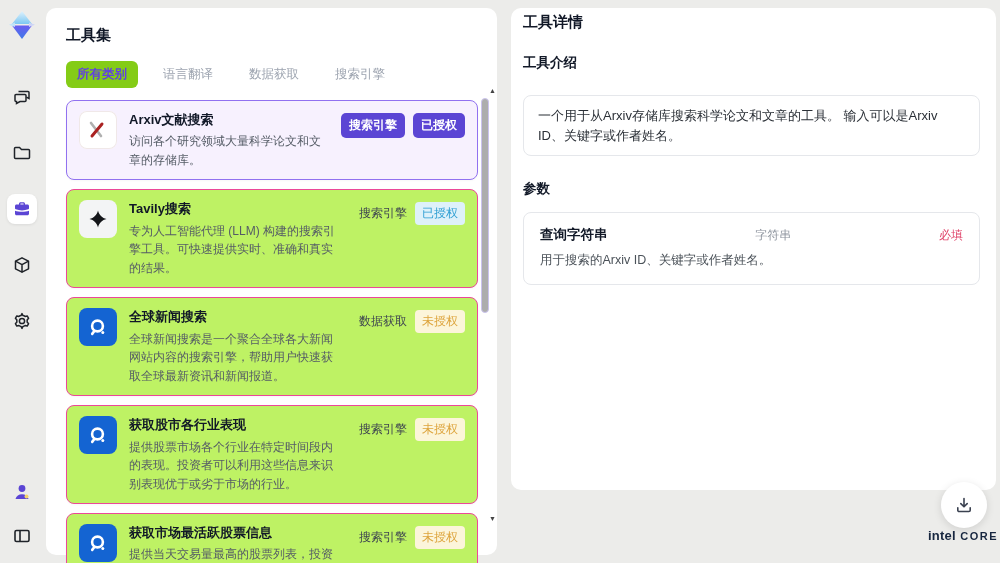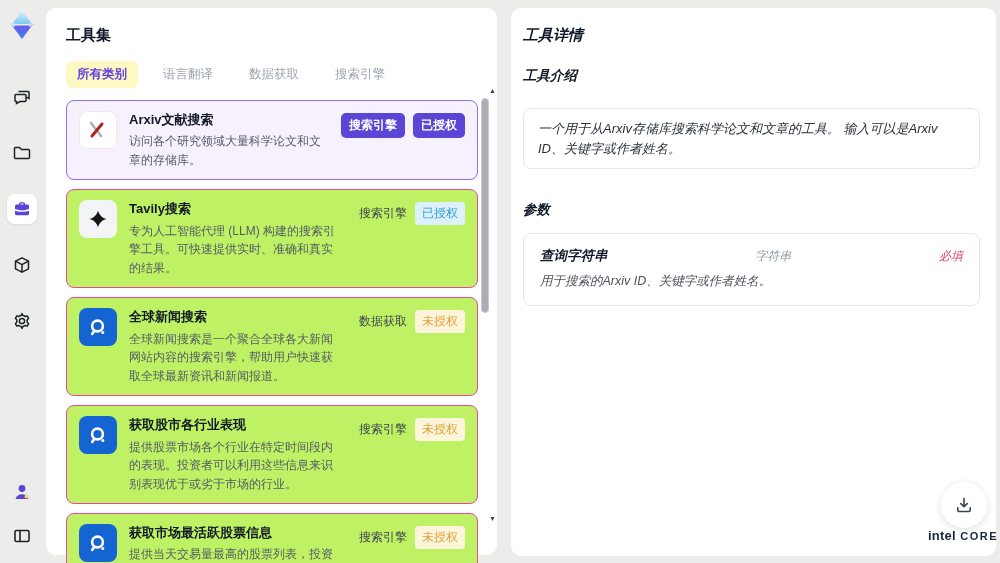--- a/index.html
+++ b/index.html
@@ -11,26 +11,26 @@
   
   .rail { position:absolute; left:0; top:0; width:44px; height:563px; display:flex; flex-direction:column; align-items:center; }
   .rail-logo { margin-top:8px; width:34px; height:34px; }
   .rail-icons { margin-top:40px; display:flex; flex-direction:column; align-items:center; gap:26px; }
   .rail-btn { width:30px; height:30px; display:flex; align-items:center; justify-content:center; border-radius:8px; cursor:pointer; }
   .rail-btn.active { background:#ffffff; box-shadow:0 1px 3px rgba(0,0,0,.08); }
   .rail-bottom { position:absolute; bottom:12px; left:0; width:44px; display:flex; flex-direction:column; align-items:center; gap:14px; }
   
   .panel { position:absolute; top:8px; background:#fff; border-radius:10px; }
   .panel-left { left:46px; width:451px; height:547px; padding:18px 0 0 20px; }
-  .panel-right { left:511px; width:485px; height:548px; padding:18px 16px 0 12px;font-style:italic; }
+  .panel-right { left:511px; width:485px; height:482px; padding:5px 16px 0 12px; }
   .h1 { font-size:15px; font-weight:bold; color:#111827; }
   
   .tabs { display:flex; gap:14px; margin-top:16px; margin-left:0; align-items:center; }
   .tab { font-size:12.5px; color:#9ca3af; padding:5px 11px; border-radius:6px; cursor:pointer; white-space:nowrap; }
-  .tab.active { background:#fef9c3; color:#6041e0; font-weight:bold; }
+  .tab.active { background:#84cc16; color:#6041e0; font-weight:bold; }
   
   .tool-list { margin-top:12px; width:412px; }
   .tool-card { display:flex; align-items:flex-start; gap:12px; padding:10px 12px; border:1px solid #ec4899; border-radius:8px; background:#bef264; margin-bottom:9px; box-shadow:0 1px 2px rgba(0,0,0,.03); cursor:pointer; }
   .tool-card.selected { background:#f7f1fe; border:1.5px solid #9171f0; }
   .tool-icon { width:38px; height:38px; border-radius:8px; flex:0 0 38px; display:flex; align-items:center; justify-content:center; overflow:hidden; }
   .tool-icon.white { background:#fff; box-shadow:0 0 0 1px #f0e8e8 inset; }
   .tool-icon.light { background:#f3f4f5; }
   .tool-icon.blue { background:#1464d2; }
   .tool-main { flex:1; min-width:0; }
   .tool-name { font-size:13px; font-weight:bold; color:#111827; line-height:1.4; }
@@ -42,21 +42,21 @@
   .badge.auth-no { background:#fcf5da; color:#dda43c; }
   .tool-card.selected .cat-label,
   .tool-card.selected .badge { background:#5b45d4; color:#fff; font-size:12px; padding:4px 8px; border-radius:5px; font-weight:bold; }
   .sb-arrow { position:absolute; right:0; width:9px; height:9px; font-size:7px; line-height:9px; text-align:center; color:#444; }
   .sb-up { top:78px; } .sb-down { bottom:32px; }
   .sb-thumb { position:absolute; right:8px; top:90px; height:215px; width:8px; background:#adadad; border-radius:4px; border:1px solid #cbc3ee; }
   
   .h2 { font-size:13.5px; font-weight:bold; color:#111827; }
   .sec-gap1 { margin-top:22px; }
   .intro-box { margin-top:23px; border:1px solid #e5e7eb; border-radius:8px; padding:10px 14px; font-size:13px; color:#2b3037; line-height:1.5; }
-  .sec-gap2 { margin-top:32px; }
+  .sec-gap2 { margin-top:24px; }
   .param-box { margin-top:14px; border:1px solid #e5e7eb; border-radius:8px; padding:13px 16px 15px; }
   .param-head { display:flex; align-items:baseline; gap:7px;justify-content:space-between; }
   .param-name { font-size:13.5px; font-weight:bold; color:#111827; }
   .param-type { font-size:12px; color:#8b929c; }
   .param-req { font-size:12px; color:#e0446a; }
   .param-desc { margin-top:8px; font-size:12.5px; color:#4b5259; }
   
   .dl-btn { position:absolute; left:941px; top:482px; width:46px; height:46px; border-radius:50%; background:#fff; box-shadow:0 2px 8px rgba(0,0,0,.12); display:flex; align-items:center; justify-content:center; cursor:pointer; }
   .intel-logo { position:absolute; left:925px; top:526px; width:76px; text-align:center; color:#17263f; white-space:nowrap; }
   .intel-word { font-size:13px; font-weight:bold; letter-spacing:.2px; }

